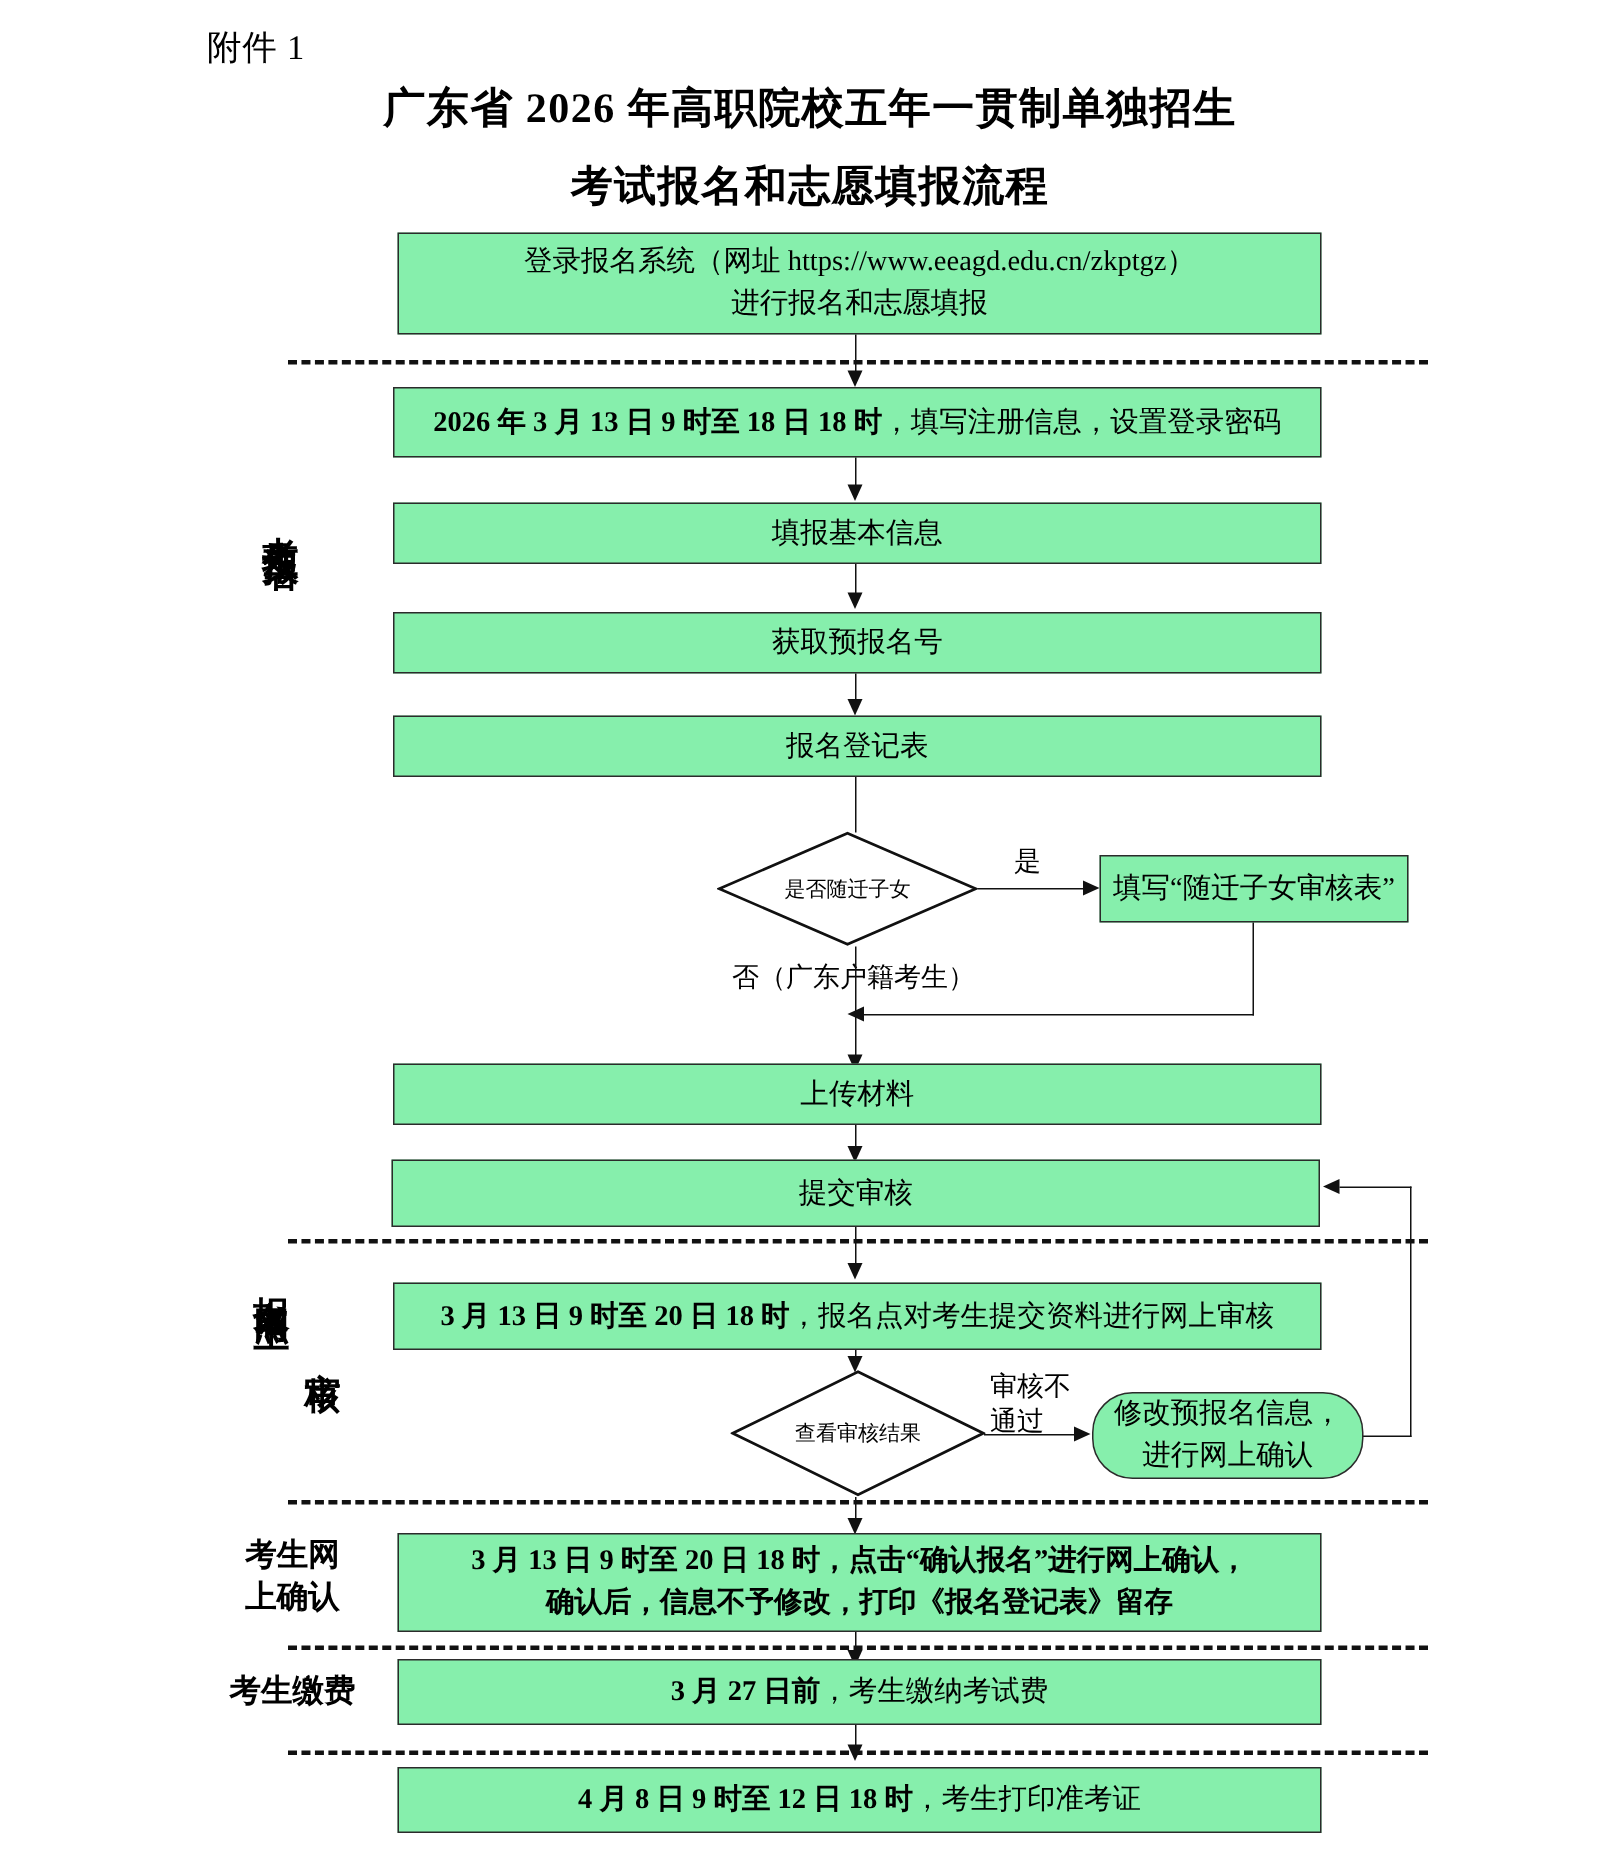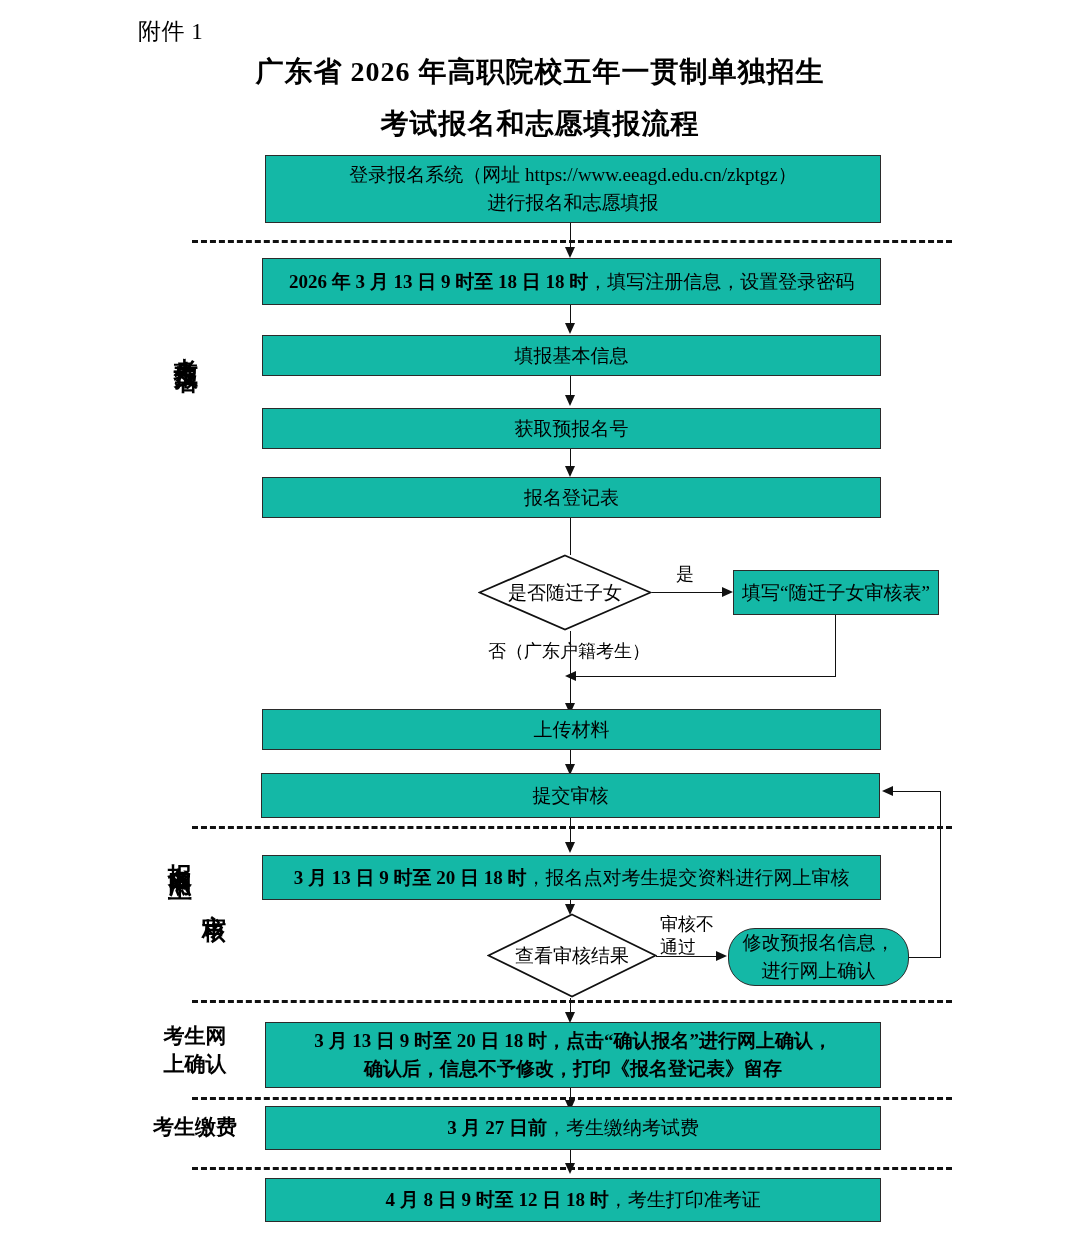--- a/index.html
+++ b/index.html
@@ -40,21 +40,21 @@
     letter-spacing: 1px;
     white-space: nowrap;
   }
   .title-1 { top: 53px; }
   .title-2 { top: 105px; }
 
   
   .box {
     position: absolute;
     border: 1.6px solid #2b2b2b;
-    background: #14b8a6;
+    background: #86efac;
     box-sizing: border-box;
     display: flex;
     align-items: center;
     justify-content: center;
     text-align: center;
     font-size: 19px;
     line-height: 1.45;
     padding: 2px 6px;
   }
   .box .inner { width: 100%; }
@@ -66,21 +66,21 @@
   }
   .diamond-wrap svg { display: block; }
   .diamond-label {
     position: absolute;
     left: 0; top: 0;
     width: 100%;
     height: 100%;
     display: flex;
     align-items: center;
     justify-content: center;
-    font-size: 19px;
+    font-size: 14px;
     white-space: nowrap;
   }
 
   
   .vlabel {
     position: absolute;
     writing-mode: vertical-rl;
     text-orientation: upright;
     font-size: 24px;
     font-weight: bold;

